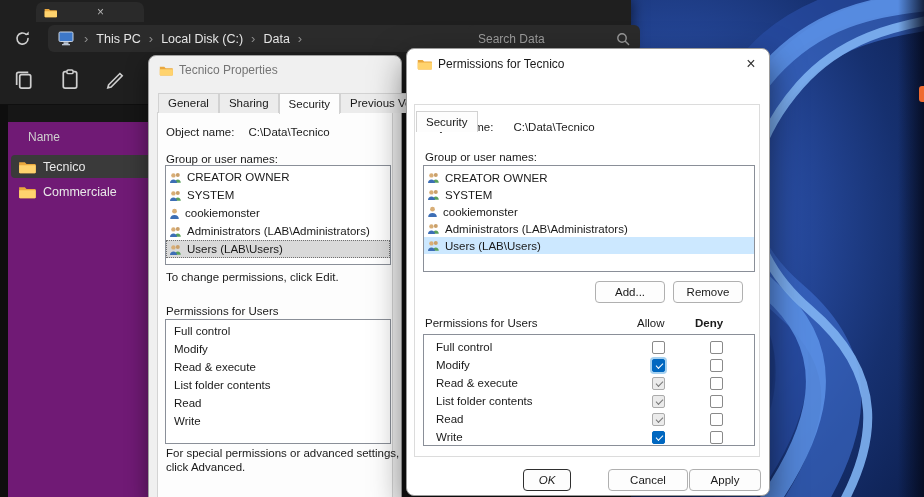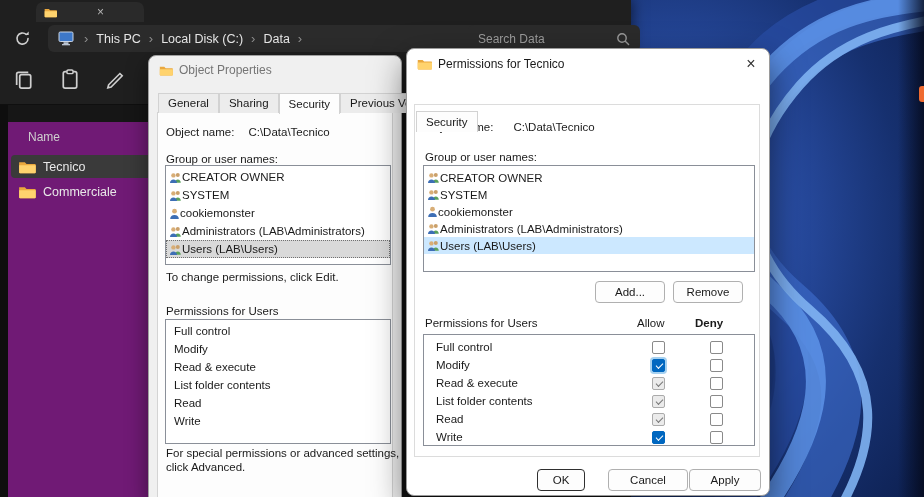--- a/index.html
+++ b/index.html
@@ -40,21 +40,21 @@
     gap:7px;padding:0 7px;color:#e8e8e8;font-size:12.5px;}
   .file-row.selected{background:#3a3a3a;}
   .row-tecnico{top:33px;}.row-commerciale{top:58px;}
   .ficon{display:inline-flex;flex:0 0 auto;}
 
   
   .dlg{position:absolute;border-radius:8px;}
   .dlg-title{display:flex;align-items:center;gap:6px;padding:0 10px;font-size:12px;}
   .lbl,.val{font-size:11.5px;color:#1a1a1a;text-align:center;}
   .listbox{position:absolute;background:#fff;border:1px solid #8a8f98;overflow:hidden;}
-  .urow{display:flex;align-items:center;height:17px;padding:0 3px;font-size:11.5px;color:#1a1a1a;white-space:nowrap;}
+  .urow{display:flex;align-items:center;gap:5px;height:17px;padding:0 3px;font-size:11.5px;color:#1a1a1a;white-space:nowrap;}
   .uicon{display:inline-flex;flex:0 0 auto;}
   .btn{display:flex;align-items:center;justify-content:center;background:#fdfdfd;border:1px solid #b0b0b0;
     border-radius:4px;font-size:11.5px;color:#1a1a1a;box-sizing:border-box;}
   .btn.default{border:1px solid #2f2f2f;}
 
   
   .props{left:148px;top:55px;width:252px;height:442px;background:#f0f0f0;border:1px solid #a0a0a0;
     box-shadow:0 8px 22px rgba(0,0,0,.45);border-radius:8px 8px 0 0;}
   .props-title{height:28px;color:#757575;}
   .props-title .ttext{color:#757575;}
@@ -98,21 +98,21 @@
   .cb{position:absolute;top:2px;width:13px;height:13px;border:1px solid #8a8a8a;border-radius:2px;background:#fff;box-sizing:border-box;}
   .cb.allow{left:228px;}
   .cb.deny{left:286px;}
   .cb.checked,.cb.checked-focus{background:#0067c0;border-color:#0067c0;}
   .cb.checked-focus{box-shadow:0 0 0 2px #a6d1f0;}
   .cb.checked-inherited{background:#ebebeb;border-color:#ababab;}
   .cb.checked::after,.cb.checked-focus::after,.cb.checked-inherited::after{
     content:"";position:absolute;left:2.5px;top:2.8px;width:6px;height:3px;
     border-left:1.7px solid #fff;border-bottom:1.7px solid #fff;transform:rotate(-45deg);}
   .cb.checked-inherited::after{border-color:#777;}
-  .btnrow-ok{position:absolute;left:130px;top:420px;width:48px;height:22px;}
+  .btnrow-ok{position:absolute;left:116px;top:420px;width:48px;height:22px;font-style:italic;}
   .btnrow-cancel{position:absolute;left:201px;top:420px;width:80px;height:22px;}
   .btnrow-apply{position:absolute;left:282px;top:420px;width:72px;height:22px;}
 </style>
 </head>
 <body>
 
 <div class="screen">
 
   <div class="wallpaper">
     <svg viewBox="0 0 294 497" preserveAspectRatio="none">
@@ -218,21 +218,21 @@
   </div>
 
   <div class="dlg props">
     <div class="dlg-title props-title">
       <span style="display:inline-flex;">
         <svg width="14" height="11" viewBox="0 0 20 16">
             <path d="M1 2.5h6.5l2 2.2H19a1 1 0 0 1 1 1V14a1.2 1.2 0 0 1-1.2 1.2H2.2A1.2 1.2 0 0 1 1 14z" fill="#eaa83e"></path>
             <path d="M1 6h19v8a1.2 1.2 0 0 1-1.2 1.2H2.2A1.2 1.2 0 0 1 1 14z" fill="#ffd36e"></path>
           </svg>
       </span>
-      <span class="ttext">Object Properties</span>
+      <span class="ttext">Tecnico Properties</span>
     </div>
     <div class="props-tabs">
       <span class="ptab">General</span>
       <span class="ptab">Sharing</span>
       <span class="ptab active">Security</span>
       <span class="ptab">Previous Versions</span>
     </div>
     <div class="props-page">
       <div class="p-objrow">
         <span class="lbl">Object name:</span>

